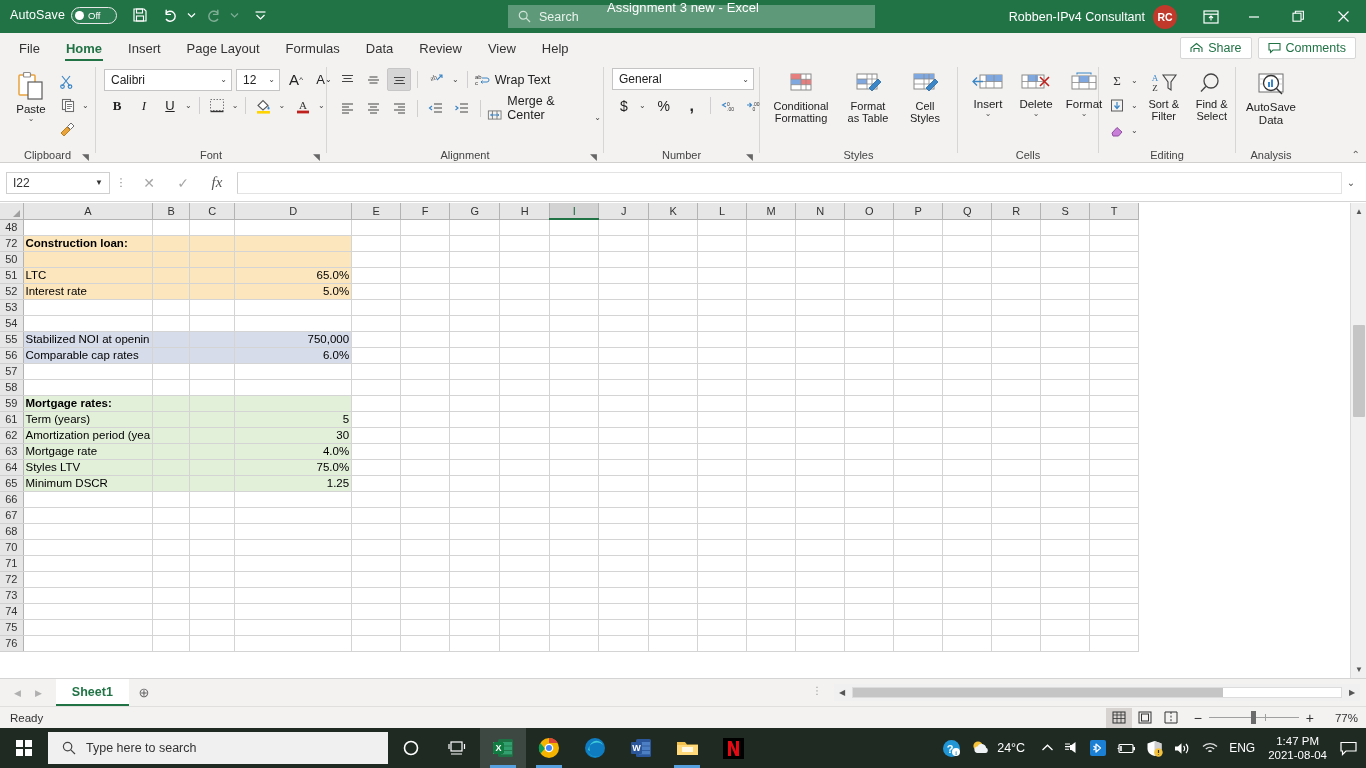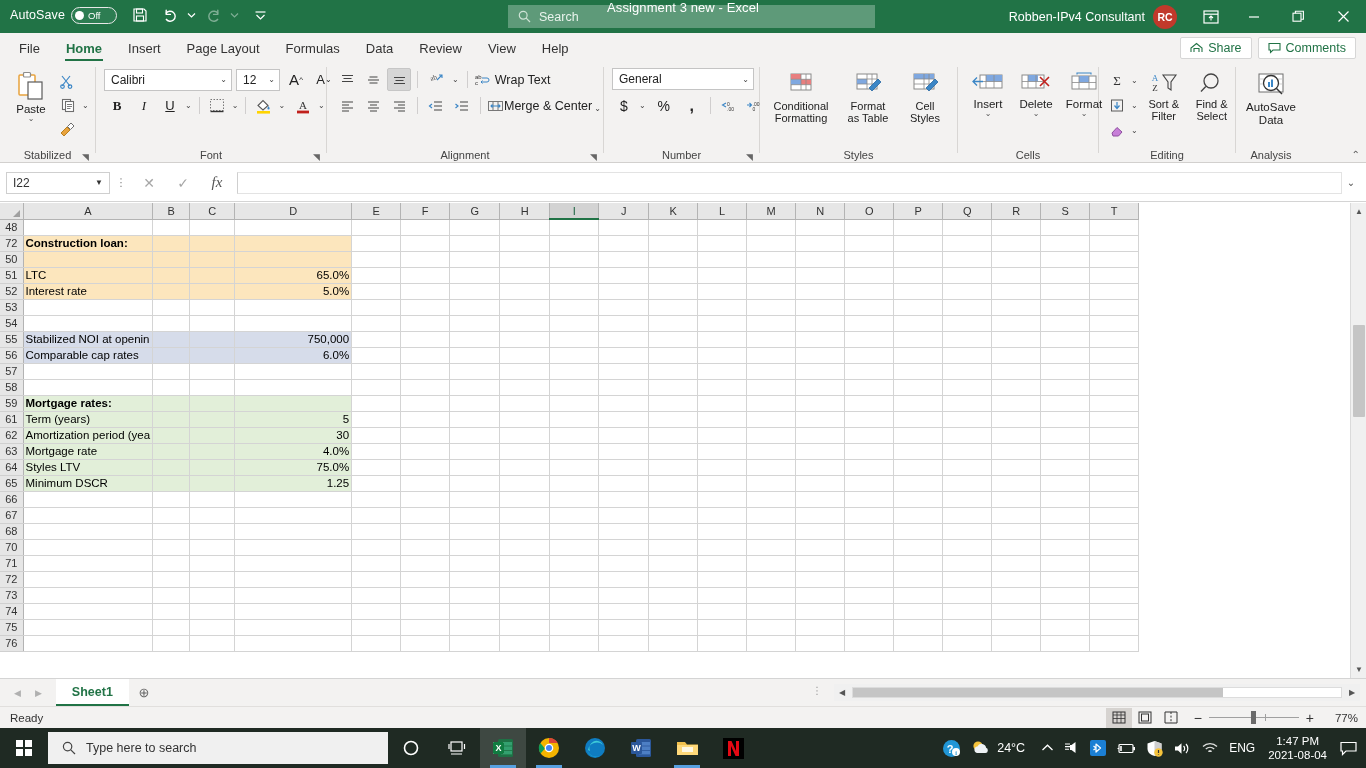--- a/index.html
+++ b/index.html
@@ -410,21 +410,21 @@
         </div>
         <div class="smallbtn" style="justify-content:flex-start">
           <svg width="16" height="15" viewBox="0 0 16 15">
               <path d="M2 11 L8 5 L11 8 L5 14 Z" fill="#e8a33d" stroke="#b9801f" stroke-width="1"></path>
               <path d="M8.5 4.5 L12 1 L15 4 L11.5 7.5 Z" fill="#fff" stroke="#6e6e6e" stroke-width="1"></path>
             </svg>
         </div>
       </div>
     </div>
     <div class="group-label">
-      <span>Stabilized</span>
+      <span>Clipboard</span>
       <span class="dlg-launch">◥</span>
     </div>
   </div>
   <div class="group-sep"></div>
 
   <div class="group" style="width:230px">
     <div class="group-body" style="flex-direction:column;padding-left:8px;gap:3px">
       <div style="display:flex;align-items:center;gap:4px">
         <div class="font-input">
           <span class="v">Calibri</span>
@@ -541,21 +541,21 @@
               <path d="M4 5 L1.5 7 L4 9" stroke="#3b86c6" stroke-width="1.2" fill="none"></path>
             </svg>
         </div>
         <div class="smallbtn">
           <svg width="16" height="14" viewBox="0 0 16 14">
               <path d="M6 3 H14 M6 7 H14 M6 11 H14" stroke="#444" stroke-width="1.1"></path>
               <path d="M1.5 5 L4 7 L1.5 9" stroke="#3b86c6" stroke-width="1.2" fill="none"></path>
             </svg>
         </div>
         <span style="width:1px;height:17px;background:#d0cece;margin:0 4px"></span>
-        <div style="display:flex;align-items:flex-end;font-size:12.5px;color:#222">
+        <div style="display:flex;align-items:flex-end;gap:5px;font-size:12.5px;color:#222">
           <svg width="17" height="14" viewBox="0 0 17 14">
               <rect x="1.5" y="2.5" width="14" height="9" fill="none" stroke="#777" stroke-width="1"></rect>
               <path d="M6 2.5 V11.5 M11 2.5 V11.5" stroke="#777" stroke-width="1"></path>
               <path d="M4 7 H13 M5.5 5.5 L4 7 L5.5 8.5 M11.5 5.5 L13 7 L11.5 8.5" stroke="#3b86c6" stroke-width="1.1" fill="none"></path>
             </svg>
           <span>Merge &amp; Center</span>
           <span class="cb">⌄</span>
         </div>
       </div>
     </div>

